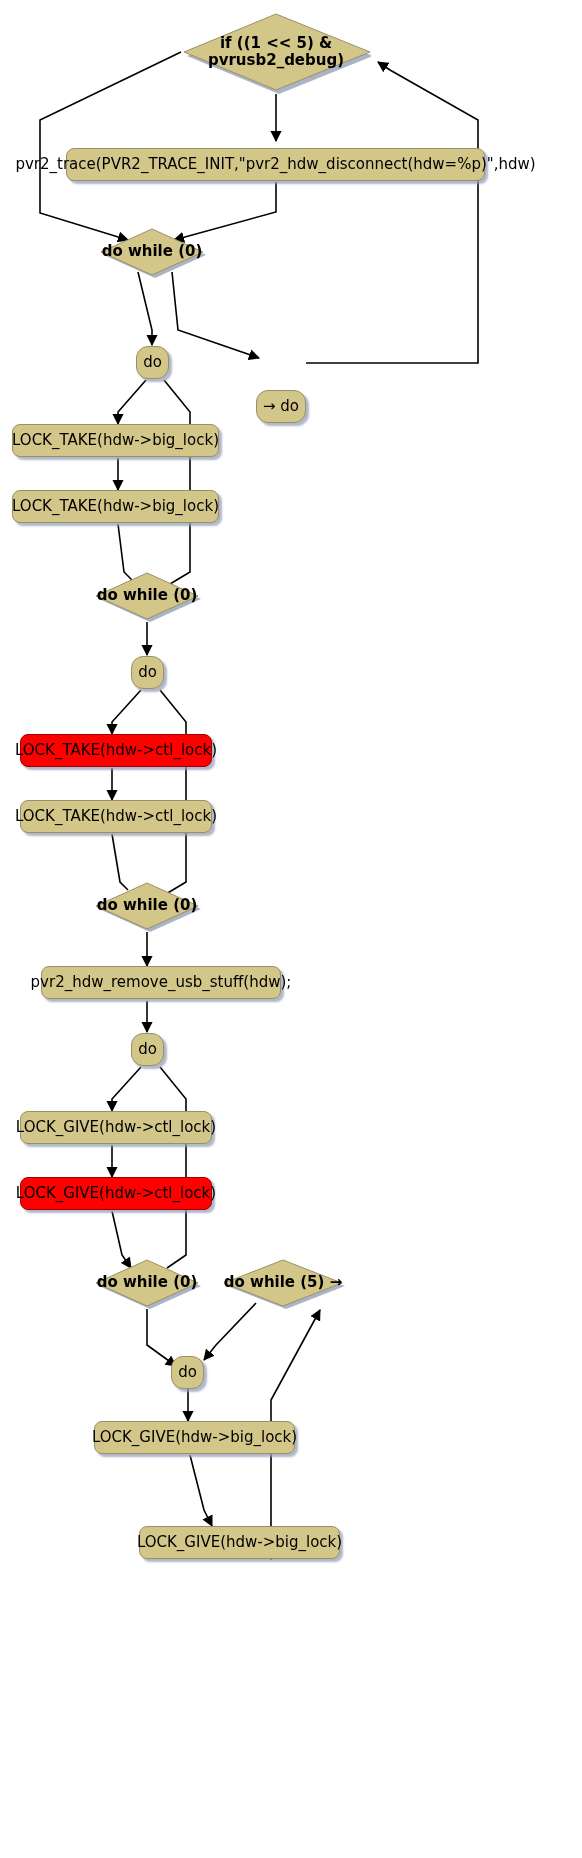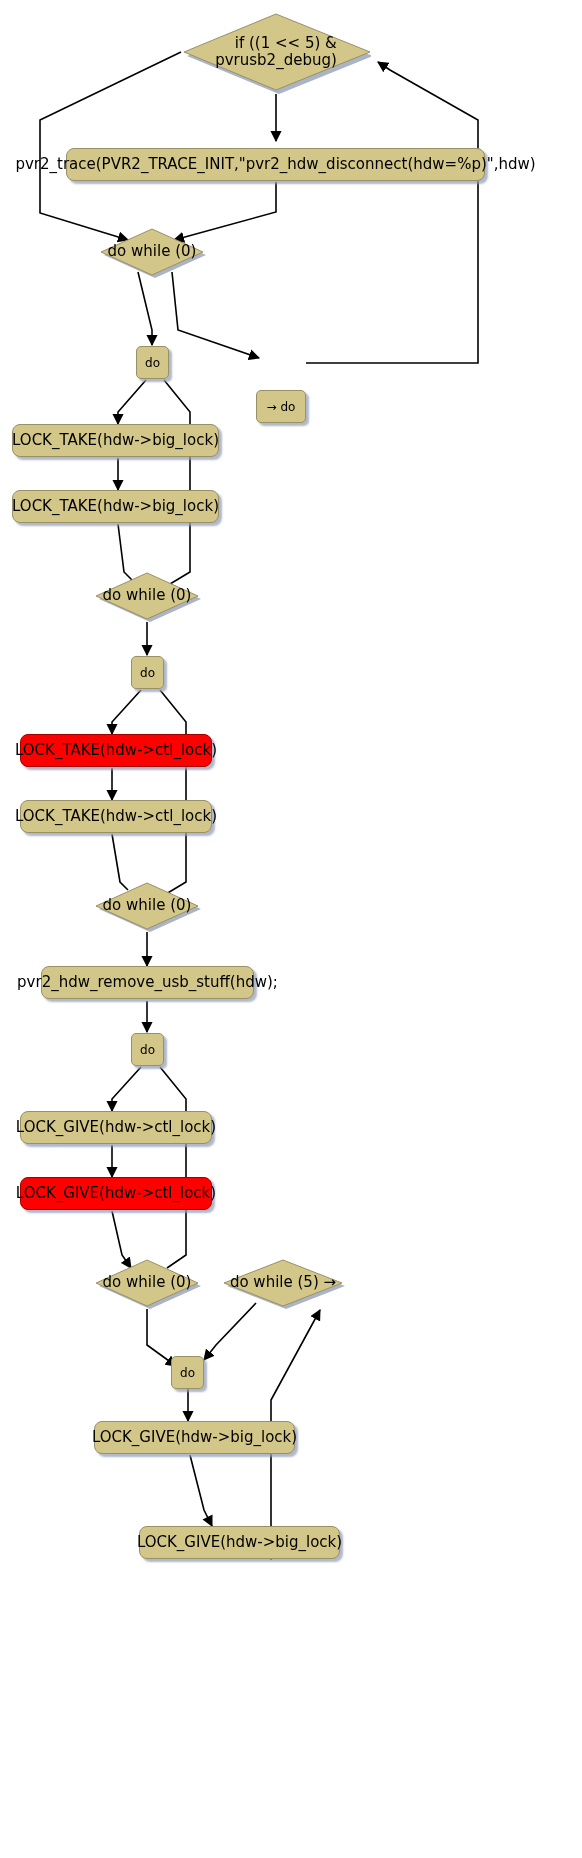--- a/index.html
+++ b/index.html
@@ -44,42 +44,43 @@
     color: #000000;
     font-size: 15px;
     line-height: 1;
     padding: 0 8px;
   }
   .rect.red {
     background: #FF0000;
     border: 1px solid #A00000;
   }
   .rect.small {
-    font-size: 12px;
-    border-radius: 5px;
+    font-size: 15px;
+    border-radius: 12px;
   }
   
   .diamond {
     background: transparent;
     color: #000;
     font-size: 15px;
     line-height: 1.15;
     text-align: center;
   }
   .diamond .dshape {
     position: absolute;
     left: 0; top: 0;
     width: 100%;
     height: 100%;
     z-index: 0;
   }
   .diamond .dlabel {
     position: relative;
     z-index: 1;
-    text-align: right;
+    text-align: center;
+    font-weight: bold;
   }
 </style>
 </head>
 <body>
 
 <div id="canvas">
 
   <svg class="edges" viewBox="0 0 582 1858" xmlns="http://www.w3.org/2000/svg">
     <defs>
       <marker id="arrow" viewBox="0 0 10 10" refX="9" refY="5" markerWidth="7" markerHeight="7" orient="auto-start-reverse">
@@ -186,21 +187,21 @@
   <div class="node rect" style="left:20px;top:800px;width:192px;height:33px;">LOCK_TAKE(hdw-&gt;ctl_lock)</div>
 
   <div class="node diamond" style="left:93px;top:880px;width:108px;height:52px;">
     <svg class="dshape" viewBox="0 0 108 52" preserveAspectRatio="none">
       <polygon points="54,3 105,26 54,49 3,26" fill="#96A0B9" opacity="0.8" transform="translate(3,3)"></polygon>
       <polygon points="54,3 105,26 54,49 3,26" fill="#D3C689" stroke="#9A9066" stroke-width="1"></polygon>
     </svg>
     <div class="dlabel">do while (0)</div>
   </div>
 
-  <div class="node rect" style="left:41px;top:966px;width:213px;height:33px;">pvr2_hdw_remove_usb_stuff(hdw);</div>
+  <div class="node rect" style="left:41px;top:966px;width:240px;height:33px;">pvr2_hdw_remove_usb_stuff(hdw);</div>
 
   <div class="node rect small" style="left:131px;top:1033px;width:33px;height:33px;">do</div>
 
   <div class="node rect" style="left:20px;top:1111px;width:192px;height:33px;">LOCK_GIVE(hdw-&gt;ctl_lock)</div>
 
   <div class="node rect red" style="left:20px;top:1177px;width:192px;height:33px;">LOCK_GIVE(hdw-&gt;ctl_lock)</div>
 
   <div class="node diamond" style="left:93px;top:1257px;width:108px;height:52px;">
     <svg class="dshape" viewBox="0 0 108 52" preserveAspectRatio="none">
       <polygon points="54,3 105,26 54,49 3,26" fill="#96A0B9" opacity="0.8" transform="translate(3,3)"></polygon>

